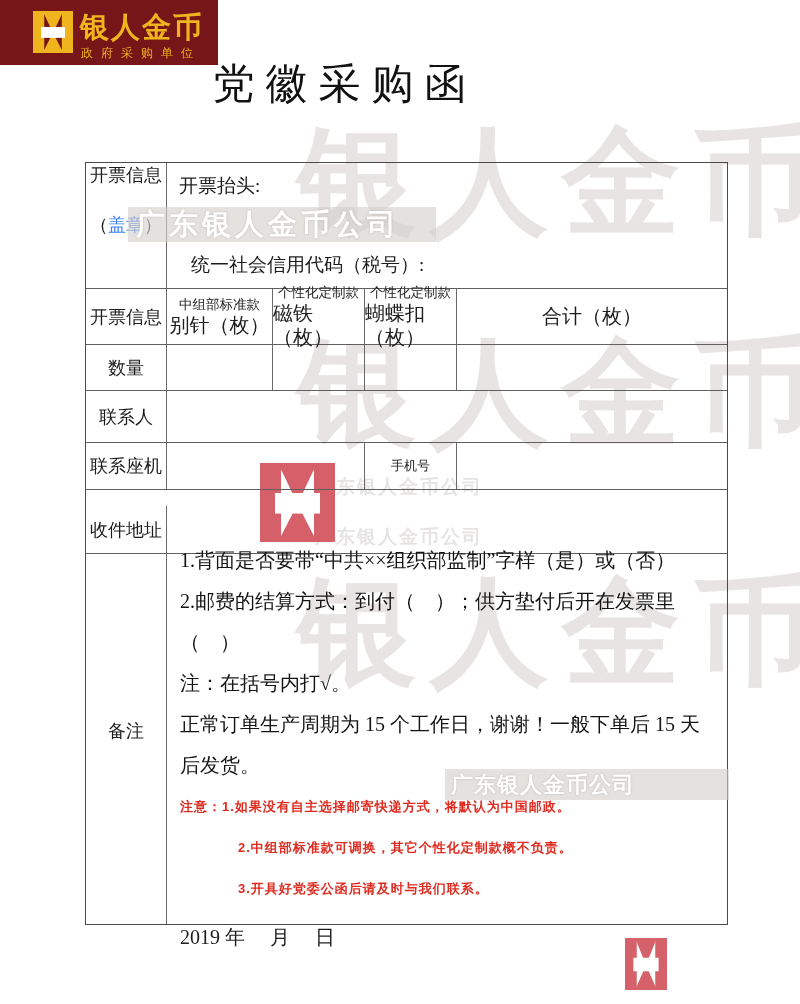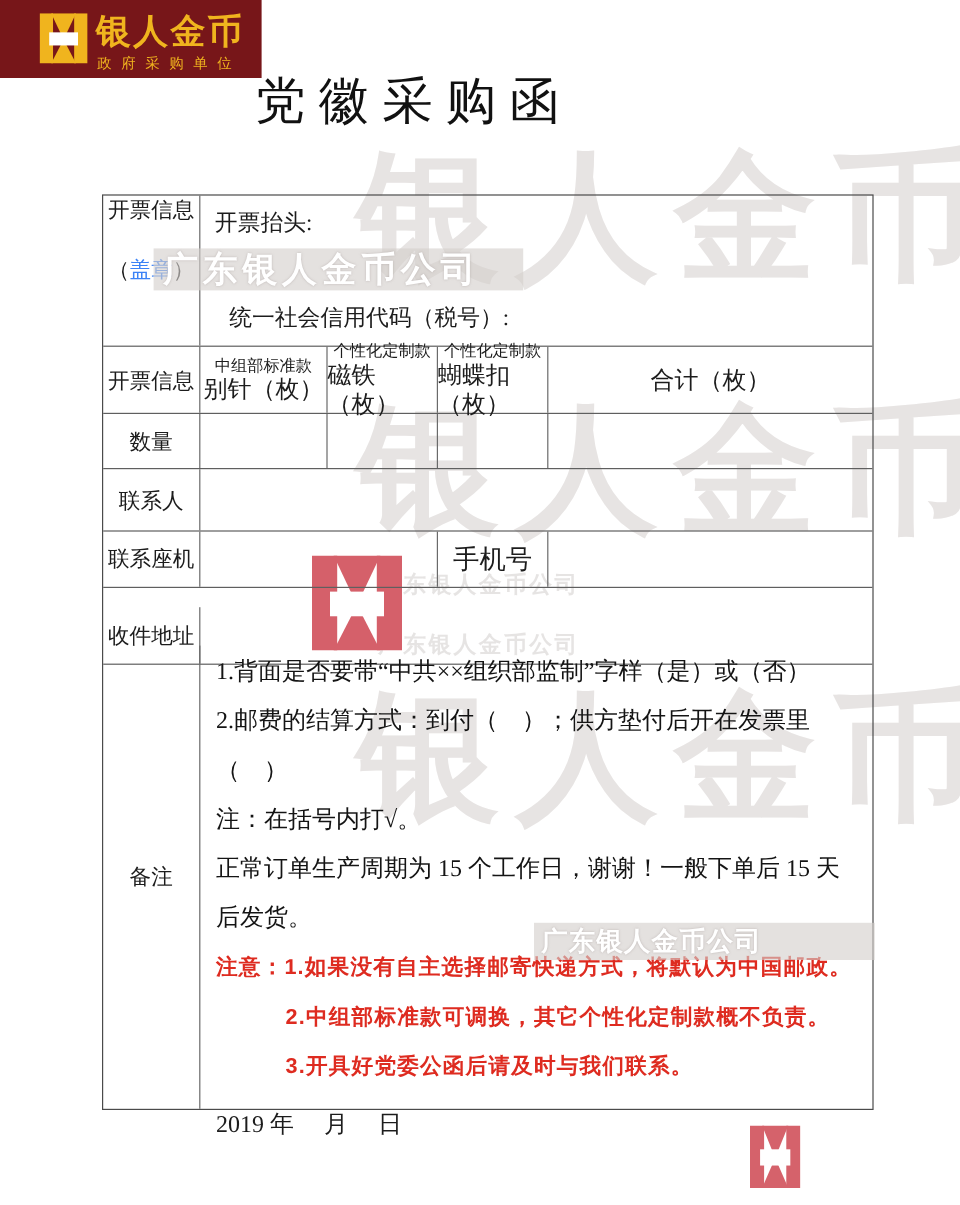--- a/index.html
+++ b/index.html
@@ -58,27 +58,27 @@
   .inv-stamp{margin-top:26px;font-size:18px;}
   .stamp-red{color:#3b82f6;}
   .inv-line1{position:absolute;left:12px;top:10px;font-size:19px;}
   .inv-line2{position:absolute;left:24px;bottom:10px;font-size:19px;}
 
   
   .hd2{display:flex;flex-direction:column;align-items:center;justify-content:center;}
   .hd2 .small{font-size:13.5px;line-height:17px;}
   .hd2 .big{font-size:20px;line-height:24px;}
   .hd-total{display:flex;align-items:center;justify-content:center;font-size:20px;}
-  .mobile-cell{display:flex;align-items:center;justify-content:center;font-size:22px;font-family:Liberation Serif, serif;}
+  .mobile-cell{display:flex;align-items:center;justify-content:center;font-size:13px;font-family:Liberation Serif, serif;}
 
   
   .remarks-body{flex:1 1 auto;padding:2px 10px 0 13px;box-sizing:border-box;}
   .rm-line{font-size:20px;line-height:41px;color:#141414;}
   .notice{margin-top:0;font-family:"Liberation Sans","DejaVu Sans",sans-serif;font-weight:bold;
-          color:#de2b20;font-size:18px;line-height:41px;letter-spacing:1px;}
+          color:#de2b20;font-size:13px;line-height:41px;letter-spacing:1px;}
   .notice.indent{padding-left:58px;}
   .rm-date{margin-top:13px;text-align:left;padding-right:14px;font-size:20px;line-height:30px;}
 </style>
 </head>
 <body>
 
 <svg width="0" height="0" style="position:absolute">
   <defs>
     <g id="m-logo">
       <polygon points="0,0 28,0 28,100 0,100"></polygon>

